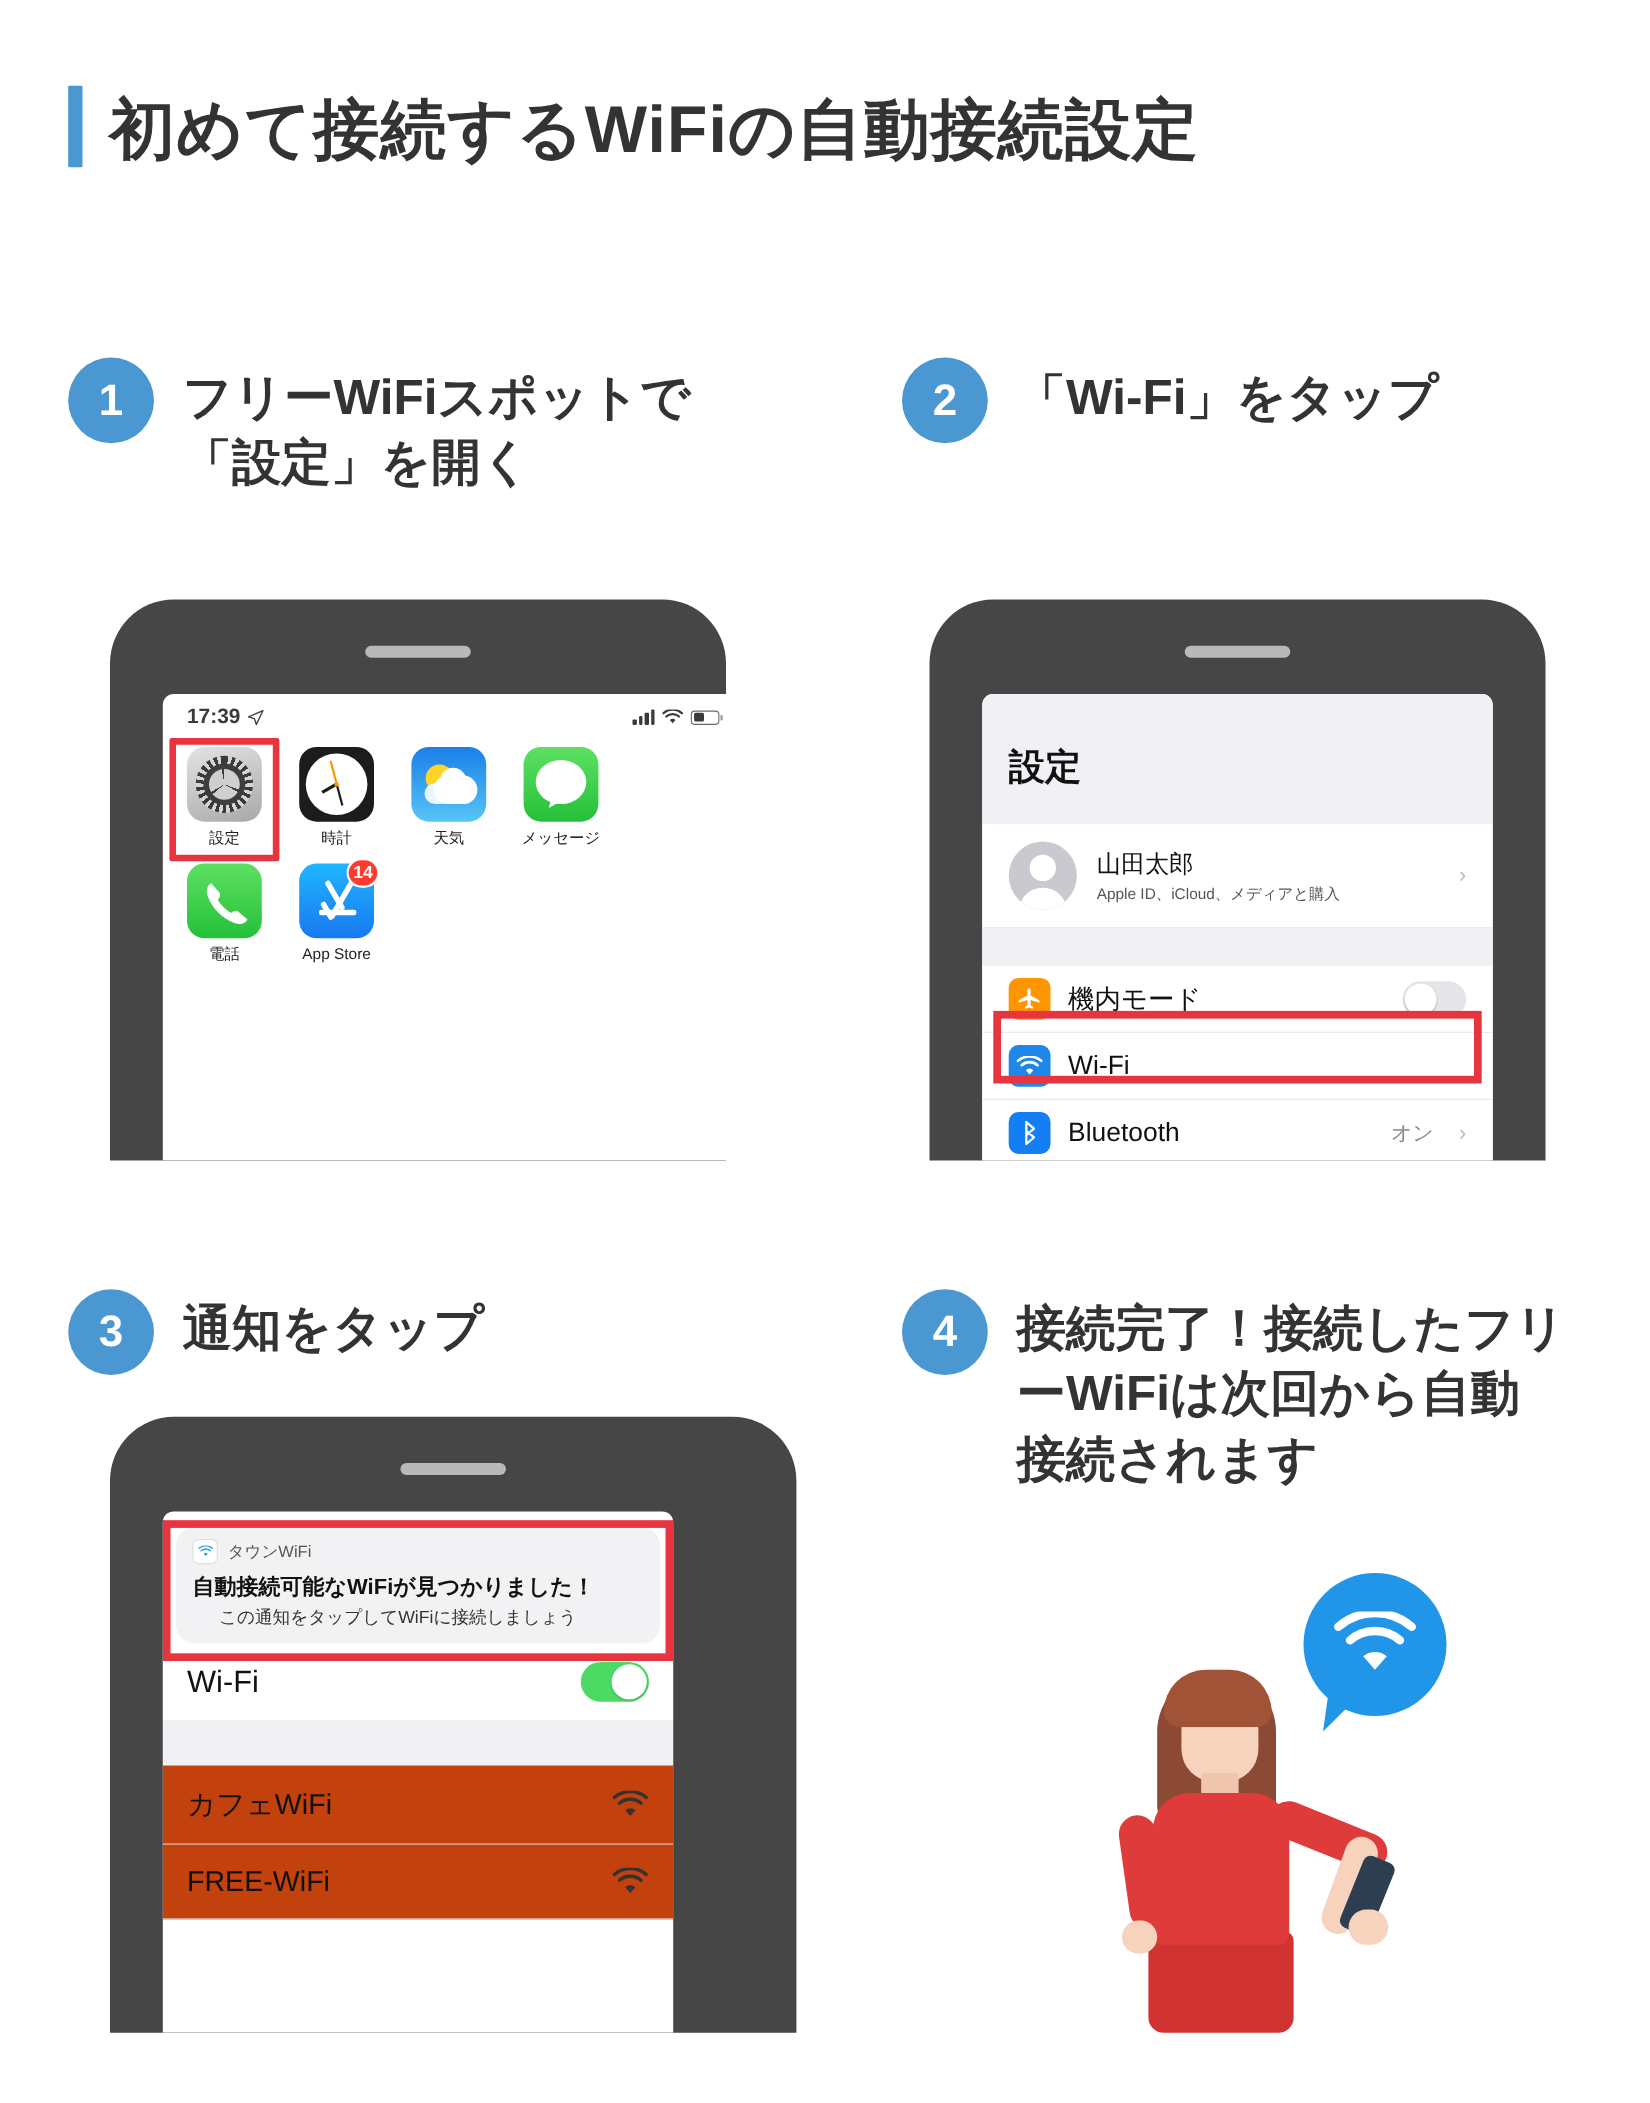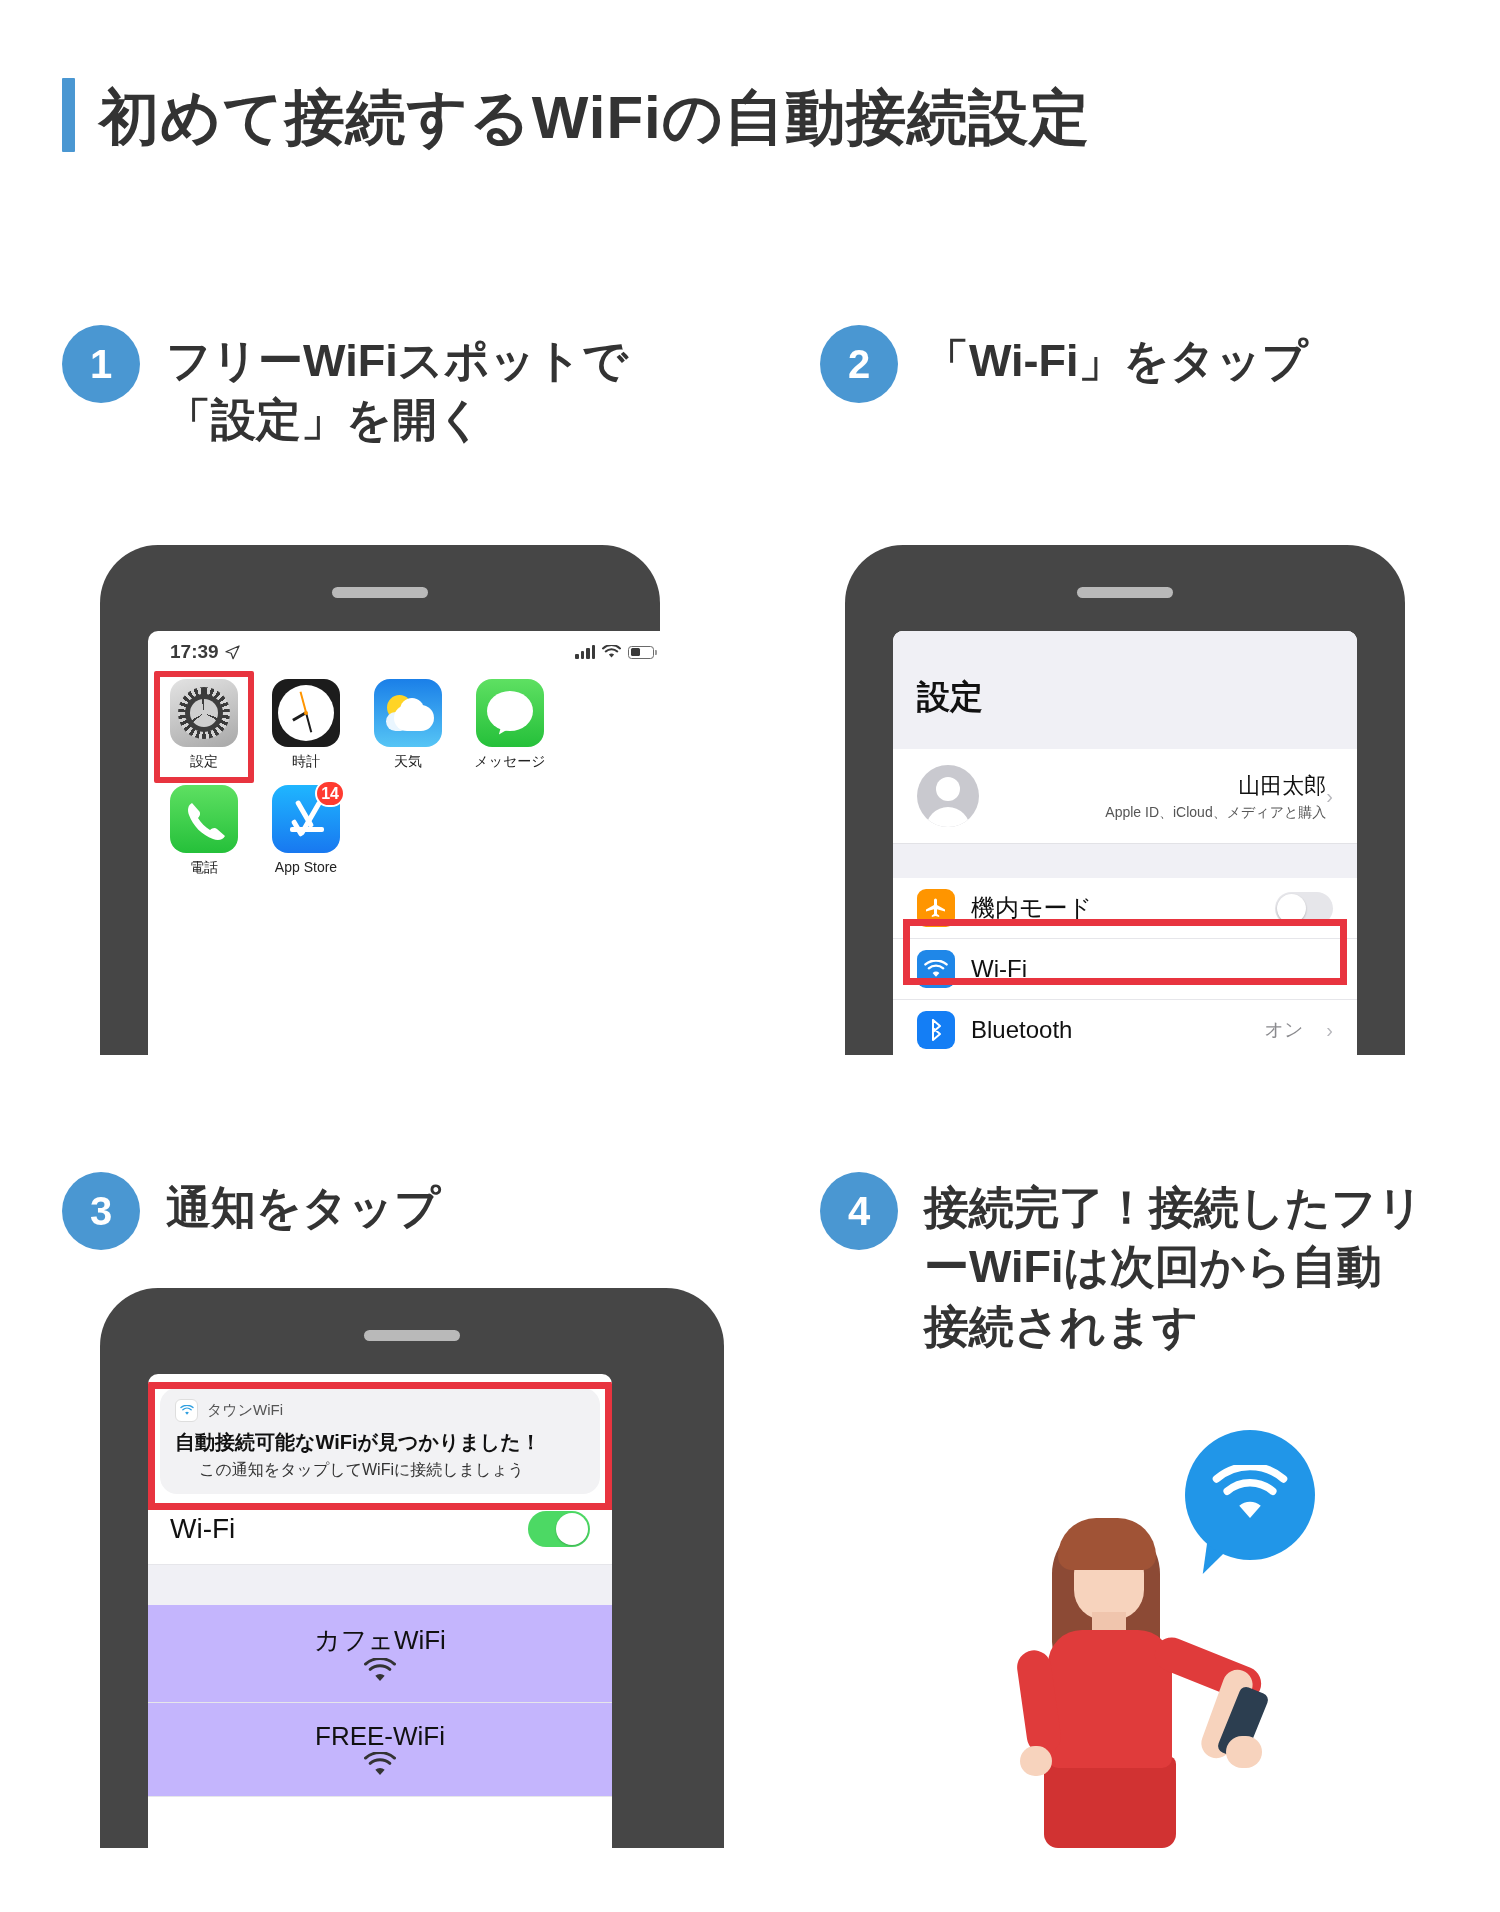--- a/index.html
+++ b/index.html
@@ -160,22 +160,22 @@
     border-radius: 14px; background: #ff3b30; color: #fff;
     font-size: 16px; font-weight: bold; display: flex; align-items: center;
     justify-content: center; border: 2px solid #fff; padding: 0 4px;
   }
 
   
   .settings-screen { position: absolute; inset: 0; background: #fff; }
   .set-header { height: 118px; background: #f0f0f5; padding: 44px 24px 0 24px; }
   .set-title { font-size: 33px; font-weight: bold; color: #111; }
   .acct-row {
-    display: flex; align-items: center; padding: 16px 24px;
-    background: #fff; border-bottom: 1px solid #e2e2e6; text-align: right;
+    display: flex; align-items: center; gap: 18px; padding: 16px 24px;
+    background: #fff; border-bottom: 1px solid #e2e2e6;
   }
   .avatar-circle {
     width: 62px; height: 62px; border-radius: 50%; background: #c9c9cf;
     position: relative; overflow: hidden; flex: 0 0 auto;
   }
   .avatar-circle::before {
     content: ""; position: absolute; left: 50%; top: 12px; transform: translateX(-50%);
     width: 24px; height: 24px; border-radius: 50%; background: #fff;
   }
   .avatar-circle::after {
@@ -238,21 +238,21 @@
   .toggle-on {
     width: 62px; height: 36px; border-radius: 18px; background: #4cd964; position: relative;
   }
   .toggle-on::after {
     content: ""; position: absolute; right: 2px; top: 2px; width: 32px; height: 32px;
     border-radius: 50%; background: #fff; box-shadow: 0 1px 2px rgba(0,0,0,.2);
   }
   .wifi-gap { height: 40px; background: #f0f0f5; }
   .net-row {
     display: flex; align-items: center; justify-content: space-between;
-    padding: 18px 22px; border-bottom: 1px solid #e6e6ea; background: #c4b5fd; flex-direction: column;
+    padding: 18px 22px; border-bottom: 1px solid #e6e6ea; background: #c2410c;
   }
   .net-name { font-size: 26px; color: #111; }
 
   
   .illus { position: absolute; left: 1000px; top: 1430px; width: 360px; height: 420px; }
   .bubble {
     position: absolute; left: 185px; top: 0px; width: 130px; height: 130px;
     border-radius: 50%; background: #2196e8;
     display: flex; align-items: center; justify-content: center;
   }

